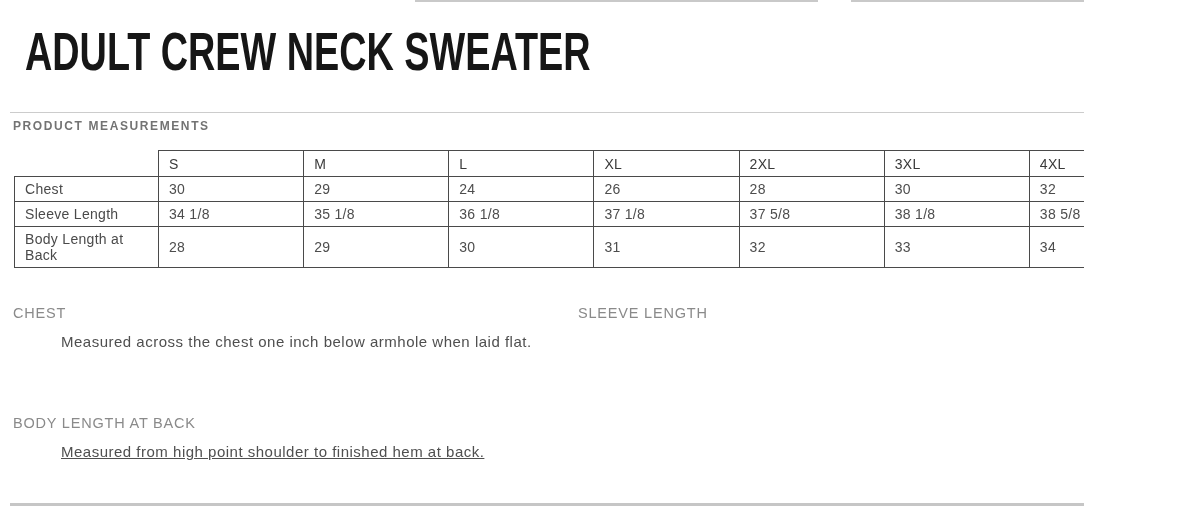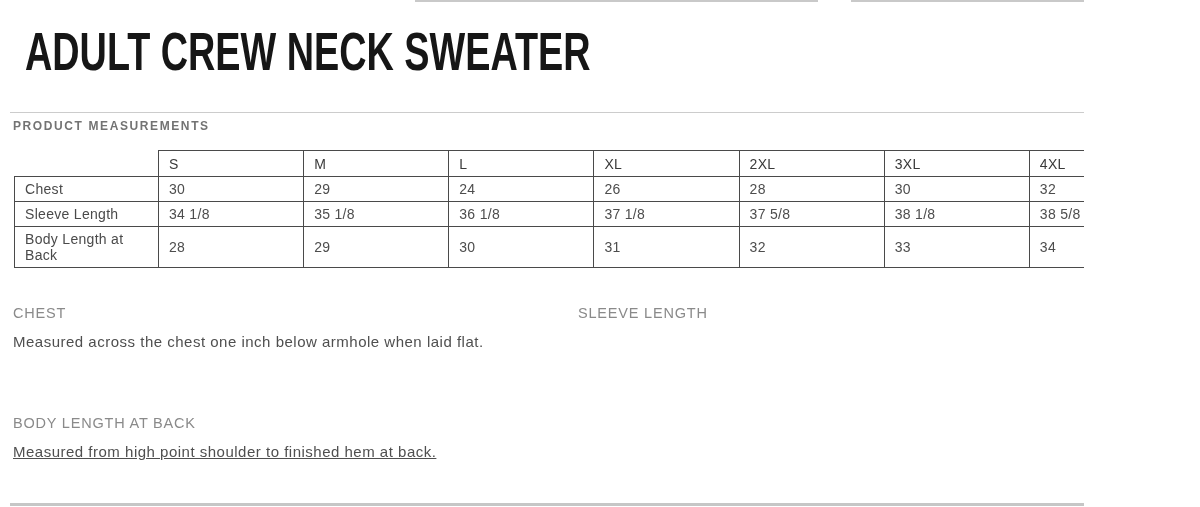--- a/index.html
+++ b/index.html
@@ -96,20 +96,21 @@
     letter-spacing: 0.8px;
     color: #8a8a8a;
     font-weight: 400;
   }
   .def-text {
     position: absolute;
     font-size: 15px;
     letter-spacing: 0.5px;
     color: #4f4f4f;
     line-height: 36px;
+    margin-left: 48px;
   }
   .chest-heading  { left: 13px;  top: 305px; }
   .chest-text     { left: 13px;  top: 324px; width: 555px; }
   .sleeve-heading { left: 578px; top: 305px; }
   .sleeve-text    { left: 578px; top: 324px; width: 545px; }
   .bodylen-heading{ left: 13px;  top: 415px; }
   .bodylen-text   { left: 13px;  top: 434px; width: 560px; text-decoration: underline; }
 </style>
 </head>
 <body>

